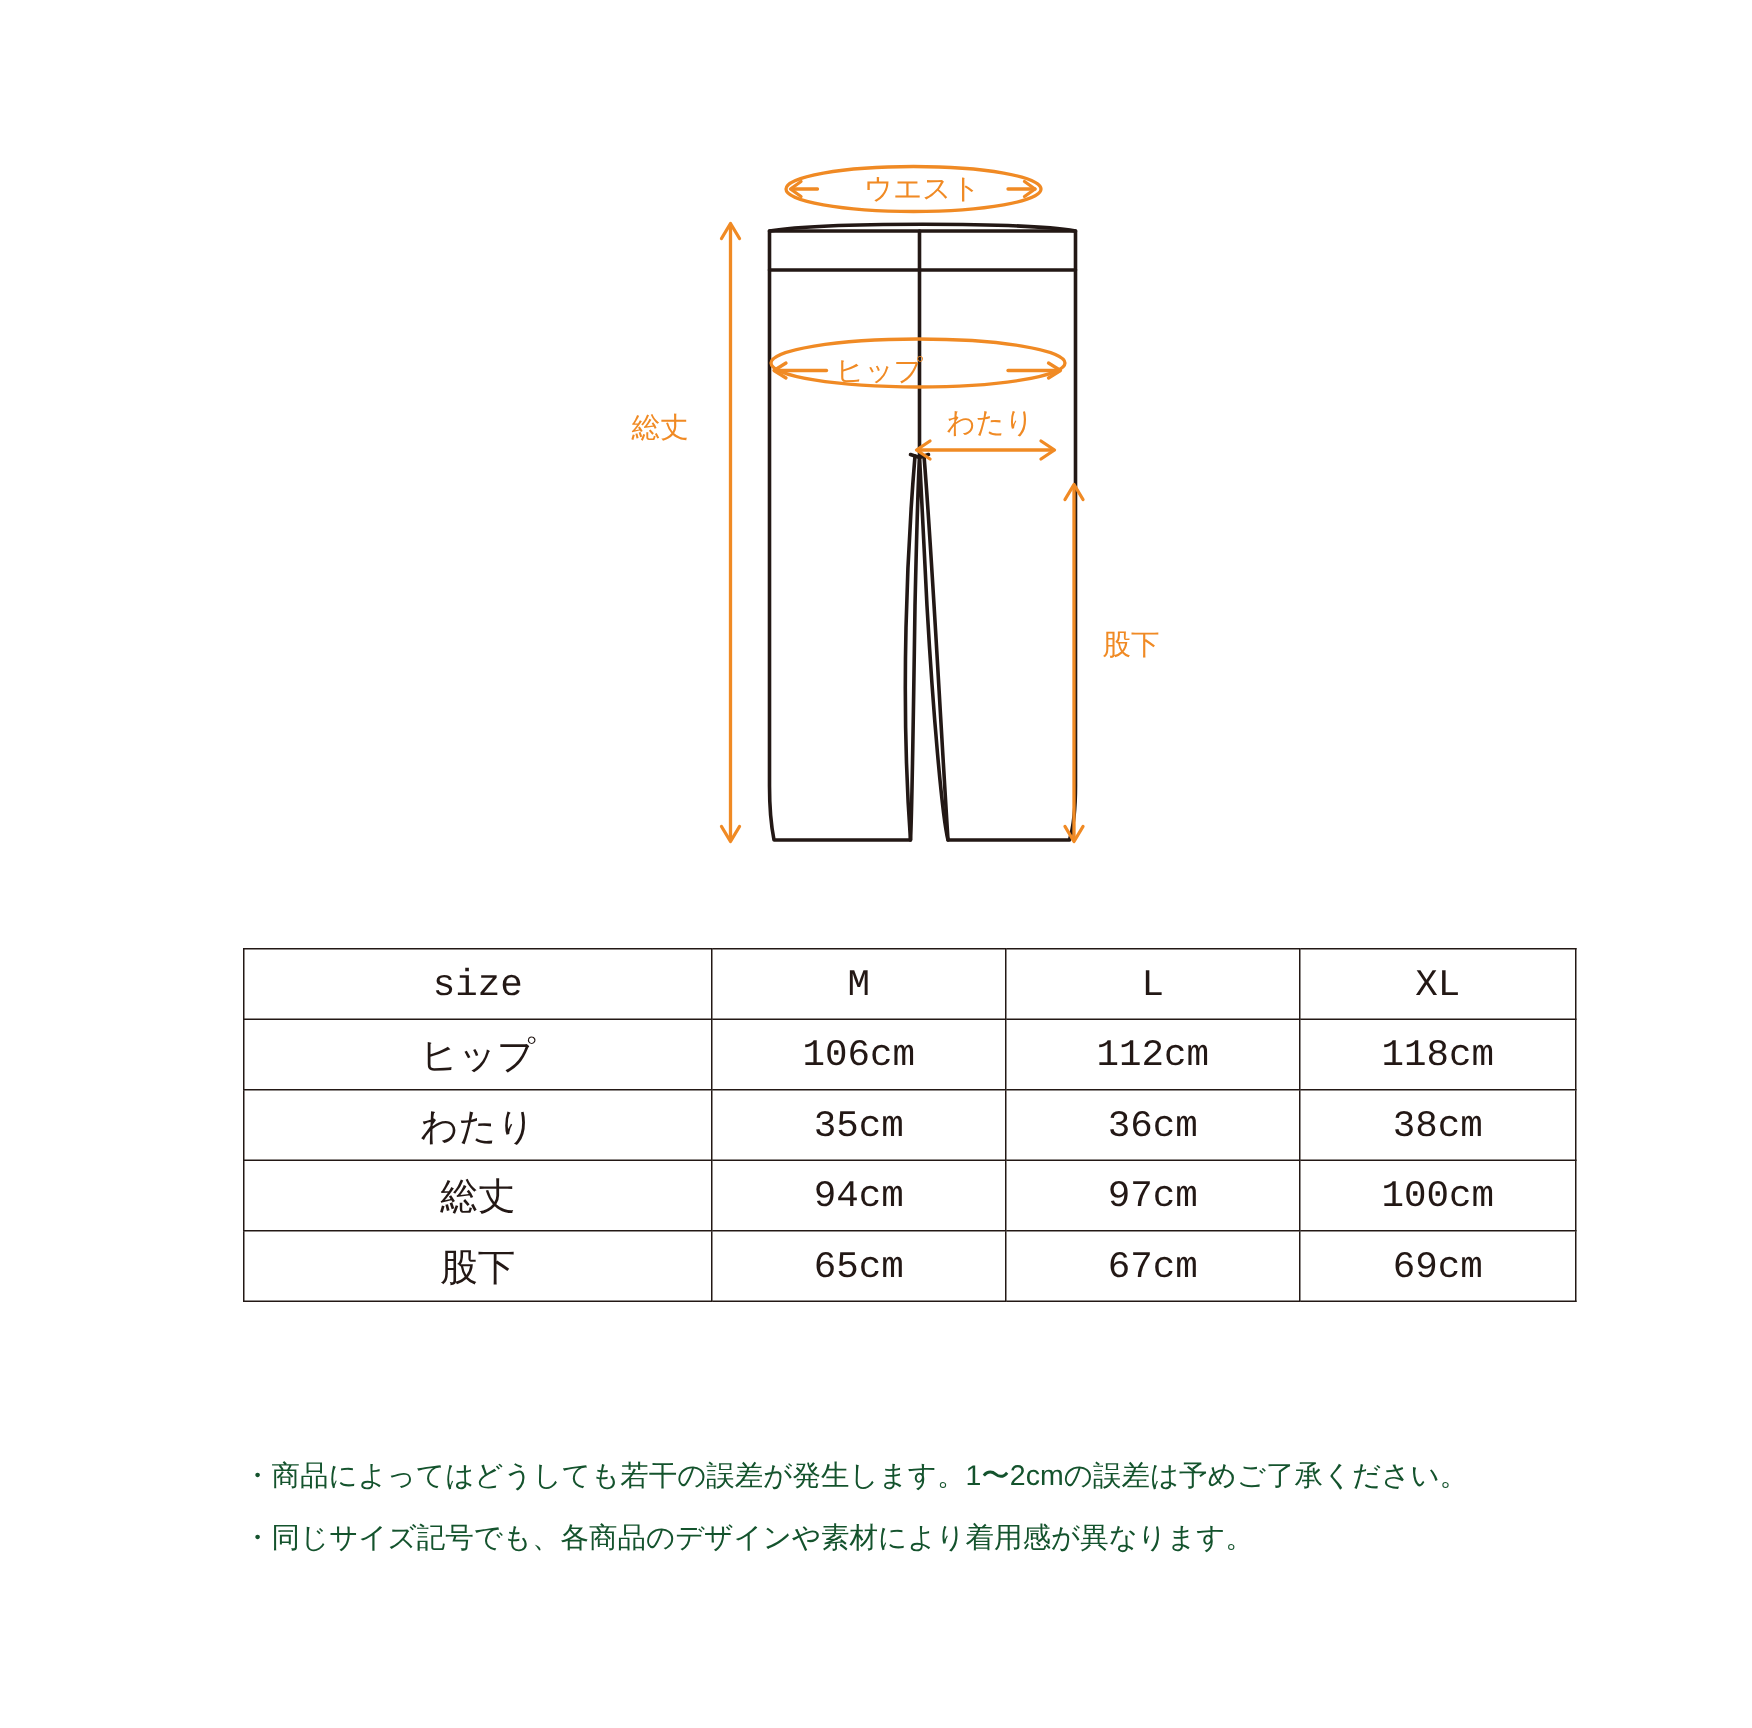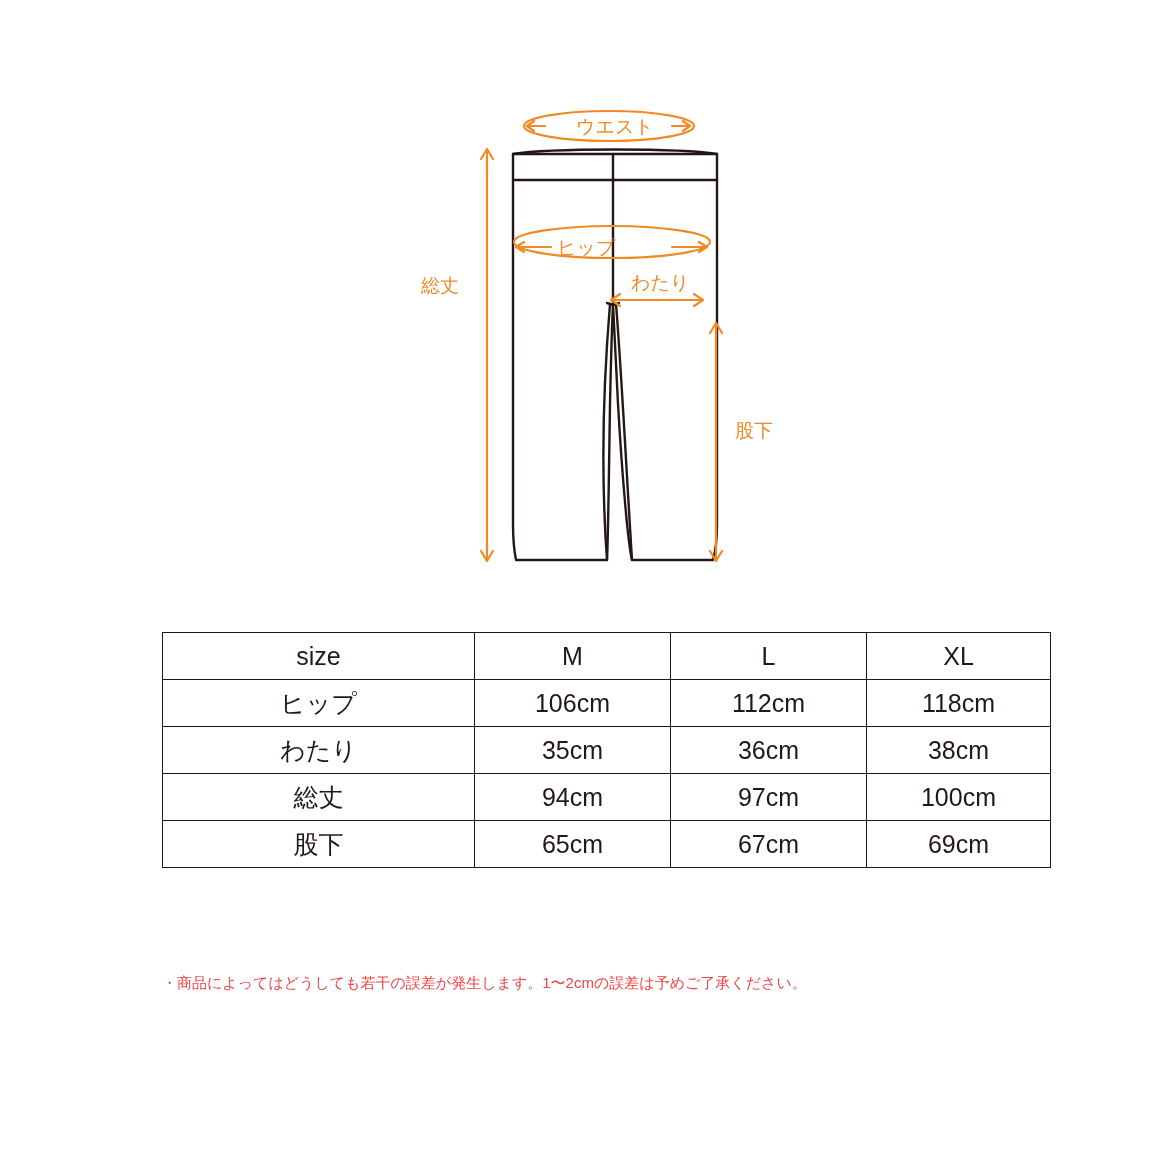--- a/index.html
+++ b/index.html
@@ -53,42 +53,42 @@
   table#size-table {
     border-collapse: collapse;
     width: 845px;
     table-layout: fixed;
   }
   table#size-table td, table#size-table th {
     border: 1px solid #231815;
     text-align: center;
     vertical-align: middle;
     font-weight: normal;
-    font-family: Liberation Sans, sans-serif;
+    font-family: Liberation Mono, monospace;
     color: #231815;
     padding: 0;
     height: 46px;
     font-size: 25px;
   }
   table#size-table col.c0 { width: 312px; }
   table#size-table col.c1 { width: 196px; }
   table#size-table col.c2 { width: 196px; }
   table#size-table col.c3 { width: 184px; }
 
   
   #notes {
     position: absolute;
     left: 162px;
     top: 975px;
     width: 920px;
   }
   .note-line {
-    font-size: 15px;
+    font-size: 19px;
     line-height: 1;
-    color: #ef4444;
+    color: #14532d;
     margin-bottom: 22px;
     white-space: nowrap;
     font-family: "Liberation Sans", sans-serif;
   }
 </style>
 </head>
 <body>
 
 <div id="diagram-area">
 
@@ -198,13 +198,14 @@
         <td>65cm</td>
         <td>67cm</td>
         <td>69cm</td>
       </tr>
     </tbody>
   </table>
 </div>
 
 <div id="notes">
   <div class="note-line">・商品によってはどうしても若干の誤差が発生します。1〜2cmの誤差は予めご了承ください。</div>
+  <div class="note-line">・同じサイズ記号でも、各商品のデザインや素材により着用感が異なります。</div>
 </div>
 
 </body></html>

